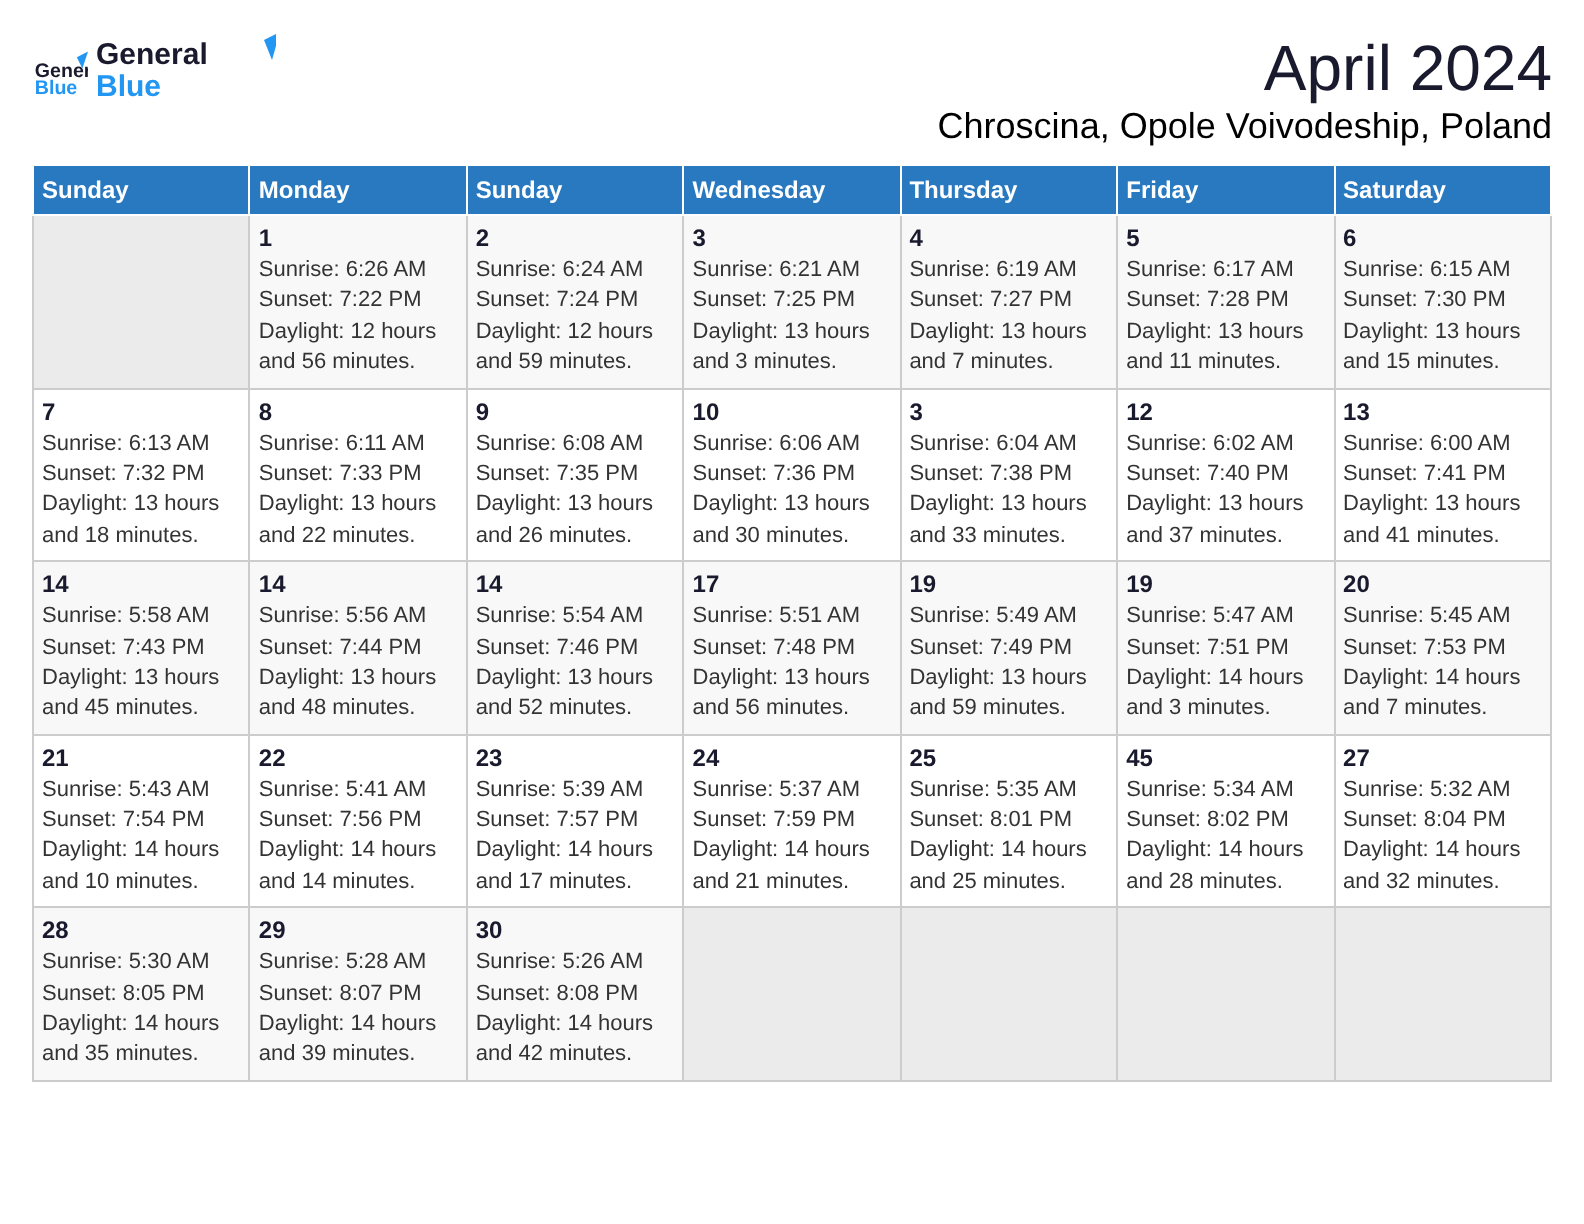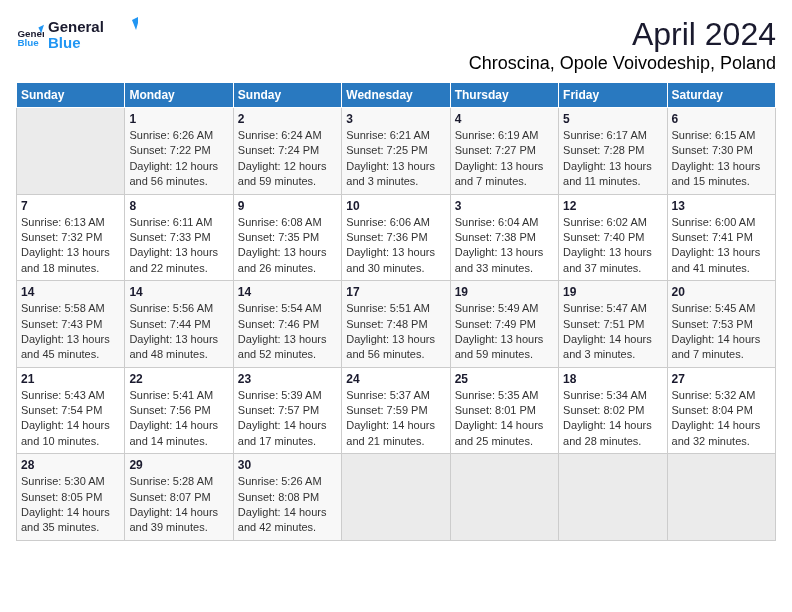--- a/index.html
+++ b/index.html
@@ -222,21 +222,21 @@
       </td>
         <td>
         <span class="day-number">24</span>
         <div class="day-detail">Sunrise: 5:37 AM<br>Sunset: 7:59 PM<br>Daylight: 14 hours and 21 minutes.</div>
       </td>
         <td>
         <span class="day-number">25</span>
         <div class="day-detail">Sunrise: 5:35 AM<br>Sunset: 8:01 PM<br>Daylight: 14 hours and 25 minutes.</div>
       </td>
         <td>
-        <span class="day-number">18</span>
+        <span class="day-number">45</span>
         <div class="day-detail">Sunrise: 5:34 AM<br>Sunset: 8:02 PM<br>Daylight: 14 hours and 28 minutes.</div>
       </td>
         <td>
         <span class="day-number">27</span>
         <div class="day-detail">Sunrise: 5:32 AM<br>Sunset: 8:04 PM<br>Daylight: 14 hours and 32 minutes.</div>
       </td>
       </tr>
       <tr>
         <td>
         <span class="day-number">28</span>

